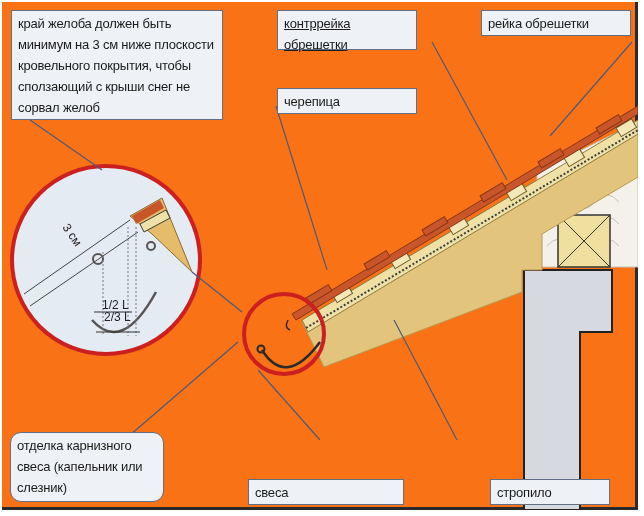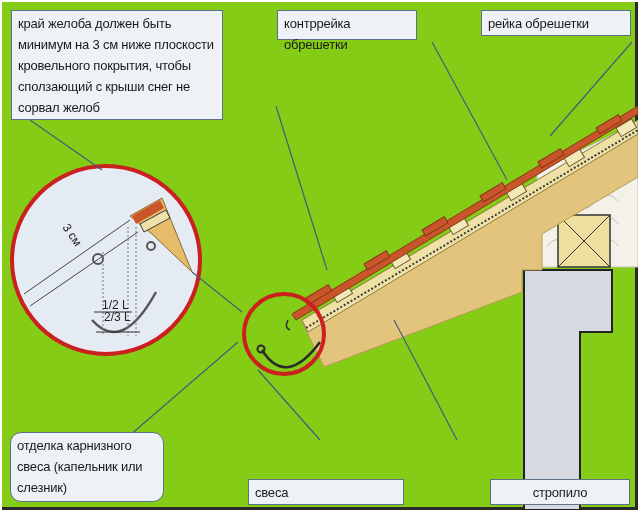--- a/index.html
+++ b/index.html
@@ -1,17 +1,17 @@
 <!DOCTYPE html>
 <html><head>
 <meta charset="utf-8">
 <style>
   html,body{margin:0;padding:0;background:#ffffff;}
   #stage{position:relative;width:644px;height:516px;overflow:hidden;background:#ffffff;}
-  #canvas{position:absolute;left:2px;top:2px;width:636px;height:508px;background:#84cc16;
+  #canvas{position:absolute;left:2px;top:2px;width:636px;height:508px;background:#f97316;
     border-right:3px solid #2a2a2a;border-bottom:3px solid #2a2a2a;box-sizing:border-box;}
   svg{position:absolute;left:0;top:0;}
   .label{position:absolute;background:#eef2f7;border:1px solid #5f6f86;box-sizing:border-box;
     font-family:"Liberation Sans","DejaVu Sans",sans-serif;font-size:13px;color:#1a1a1a;
     line-height:21px;padding:2px 6px;letter-spacing:-0.2px;}
   .dim{position:absolute;font-family:"Liberation Sans",sans-serif;font-size:12px;color:#222;}
 </style>
 </head>
 <body>
 
@@ -87,23 +87,24 @@
       <path d="M430 40 L505 178"></path>
       <path d="M630 40 L548 134"></path>
       <path d="M274 104 L325 268"></path>
       <path d="M127 434 L236 340"></path>
       <path d="M318 438 L256 368"></path>
       <path d="M455 438 L392 318"></path>
     </g>
   </svg>
 
   <div class="label" style="left:9px;top:8px;width:212px;height:110px;white-space:normal;">край желоба должен быть минимум на 3 см ниже плоскости кровельного покрытия, чтобы сползающий с крыши снег не сорвал желоб</div>
-  <div class="label" style="left:275px;top:8px;width:140px;height:30px;">контррейка обрешетки</div>
+  <div class="label" style="left:275px;top:8px;width:140px;height:40px;text-decoration:underline;">контррейка обрешетки</div>
   <div class="label" style="left:479px;top:8px;width:150px;height:26px;">рейка обрешетки</div>
+  <div class="label" style="left:275px;top:86px;width:140px;height:26px;">черепица</div>
   <div class="label" style="left:8px;top:430px;width:154px;height:70px;border-radius:11px;">отделка карнизного свеса (капельник или слезник)</div>
   <div class="label" style="left:246px;top:477px;width:156px;height:26px;">свеса</div>
-  <div class="label" style="left:488px;top:477px;width:140px;height:26px;text-align:center;">стропило</div>
+  <div class="label" style="left:488px;top:477px;width:120px;height:26px;">стропило</div>
 
   <div class="dim" style="left:58px;top:226px;transform:rotate(55deg);">3 см</div>
   <div class="dim" style="left:100px;top:296px;">1/2 L</div>
   <div class="dim" style="left:102px;top:308px;">2/3 L</div>
  </div>
 </div>
 
 </body></html>

